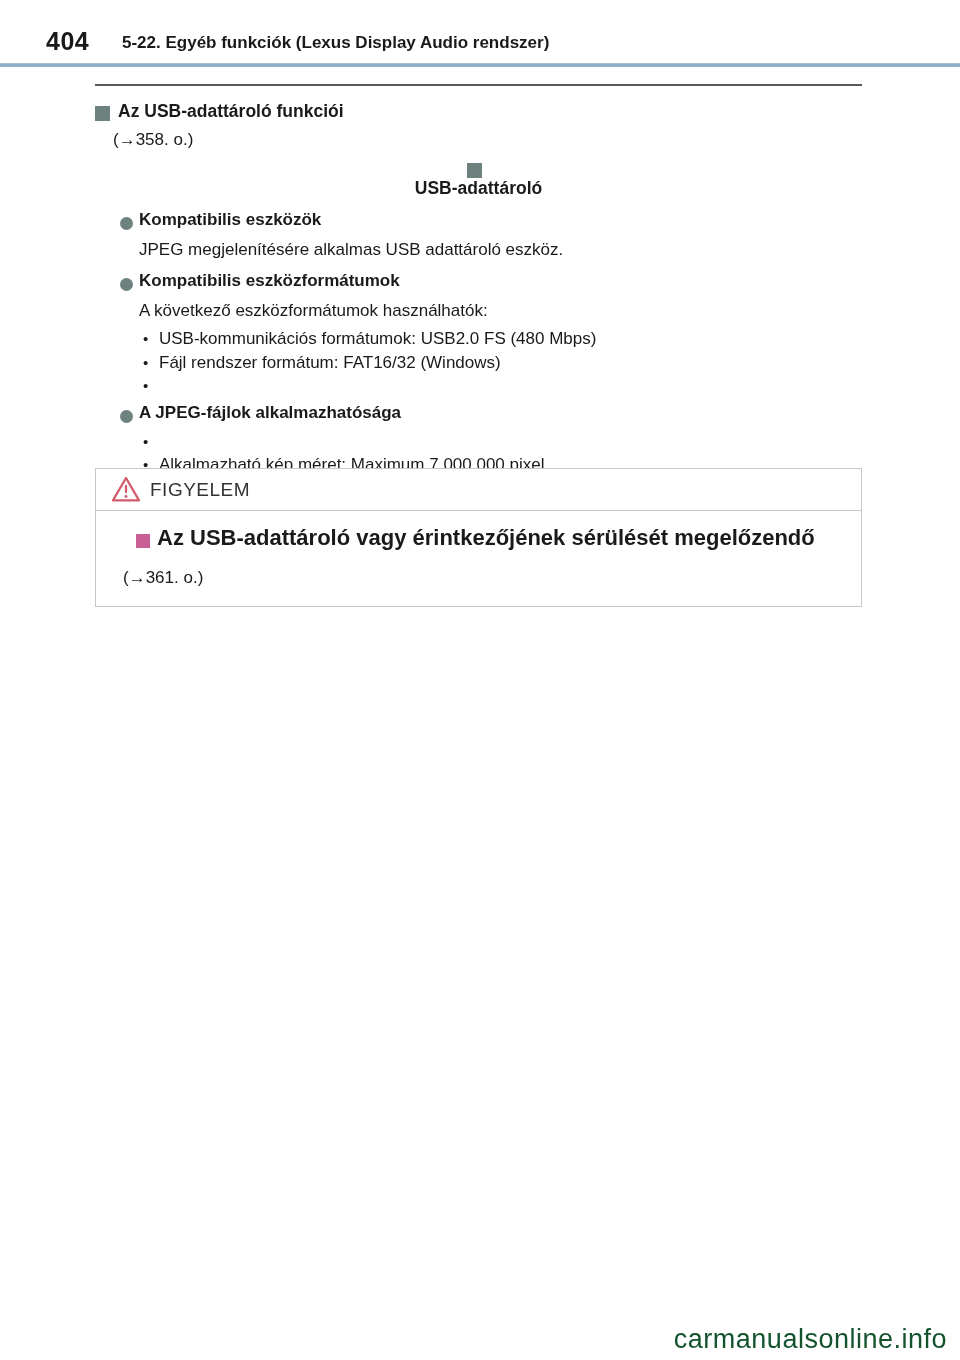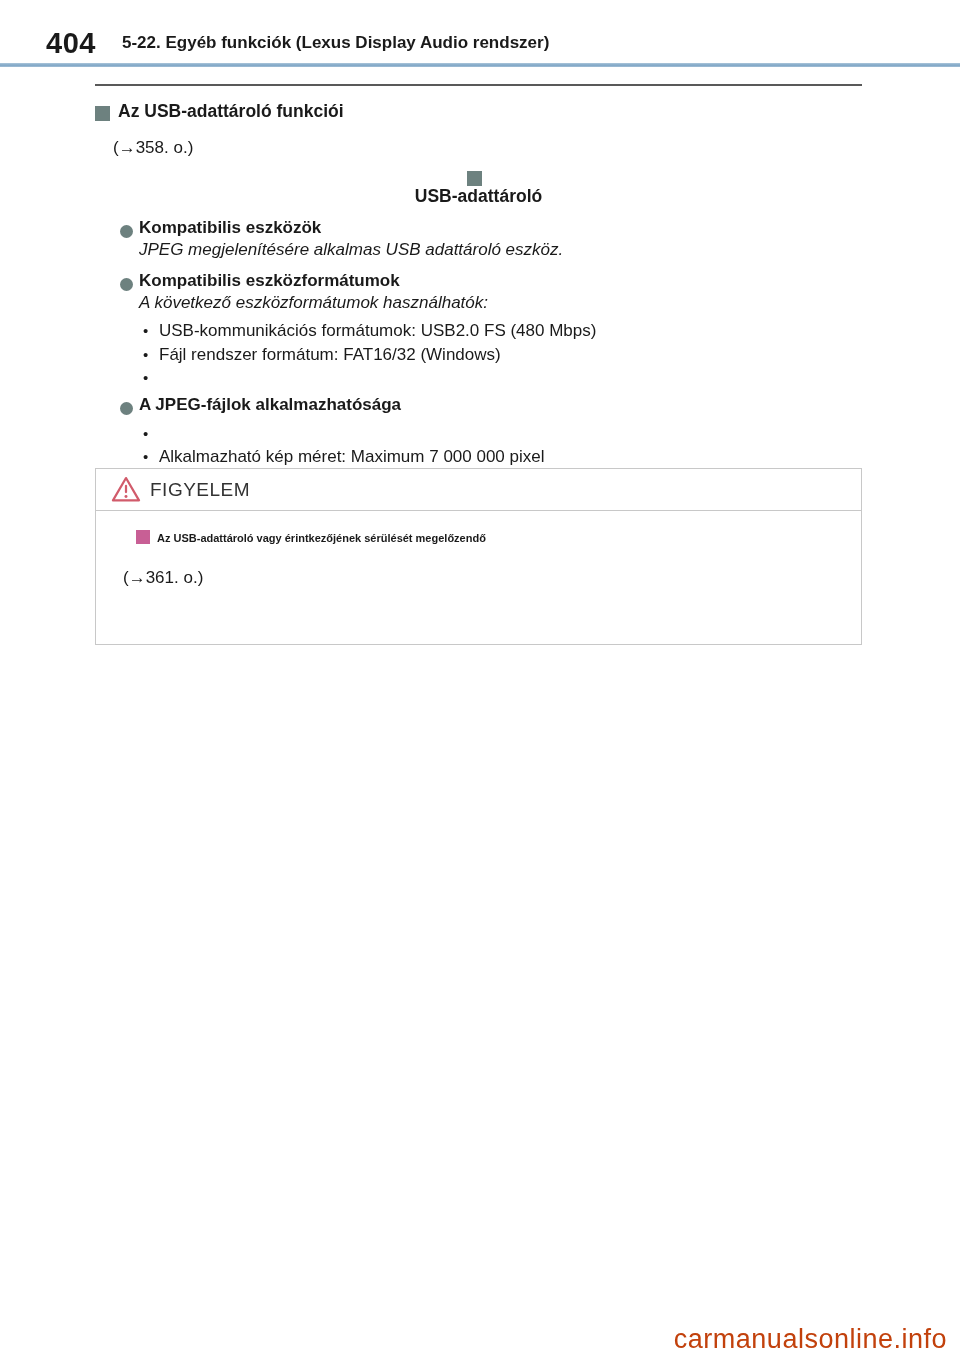--- a/index.html
+++ b/index.html
@@ -9,21 +9,21 @@
     font-family:"Liberation Sans", sans-serif;
     color:#1a1a1a;
     position:relative;
     overflow:hidden;
   }
   .page { position:absolute; inset:0; }
 
   
   .page-number {
     position:absolute; left:46px; top:27px;
-    font-size:29px; font-weight:bold; letter-spacing:0.5px;
+    font-size:25px; font-weight:bold; letter-spacing:0.5px;
   }
   .header-title {
     position:absolute; left:122px; top:33px;
     font-size:17px; font-weight:bold;
   }
   .blue-rule {
     position:absolute; left:0; top:63px; width:960px; height:4px;
     background:linear-gradient(to bottom,#adc6db 0%,#7ea6c6 55%,#a4bfd6 100%);
   }
 
@@ -35,74 +35,74 @@
 
   .sec-heading {
     display:flex; align-items:center;
     font-size:17.5px; font-weight:bold; line-height:21px;
   }
   .sec-heading .sq {
     width:15px; height:15px; margin:3px 8px 0 0; flex:none;
   }
   .sec1 { margin-top:15px; }
   .ref-line {
-    font-size:17px; line-height:21px; margin:15px 0 0 18px;
+    font-size:17px; line-height:21px; margin:7px 0 0 18px;
   }
   .sec2 { margin-top:10px;flex-direction:column; }
 
   .circle-item {
     display:flex; align-items:flex-end;
     font-size:17px; font-weight:bold; line-height:21px;
     margin:10px 0 0 25px;
   }
   .circle-item .ci {
     width:13px; height:13px; border-radius:50%; margin:4px 6px 0 0; flex:none;
   }
   .item-line {
-    font-size:17px; line-height:21px; margin:1px 0 0 44px;font-style:italic;
+    font-size:17px; line-height:21px; margin:9px 0 0 44px;
   }
   .dot-list { margin:6px 0 0 48px; }
   .dot-row {
     display:flex; align-items:flex-start;
     font-size:17px; line-height:23.5px;
   }
   .dot-row .dot {
     width:16px; flex:none; font-size:15px;
   }
 
   
   .caution-box {
-    position:absolute; left:95px; top:468px; width:767px; height:177px;
+    position:absolute; left:95px; top:468px; width:767px; height:139px;
     border:1px solid #c8c8c8; background:#ffffff;
   }
   .caution-header {
     height:42px; border-bottom:1px solid #c8c8c8;
     display:flex; align-items:center; padding-left:15px;
   }
   .caution-header .warn-icon { width:30px; height:27px; flex:none; }
   .caution-label {
     margin-left:9px; font-size:19px; font-weight:normal;
     letter-spacing:0.5px; color:#333333;
   }
   .caution-body { padding:17px 14px 0 12px; }
   .note-heading {
-    display:flex; align-items:flex-start;
-    font-size:11px; font-weight:bold; line-height:20px;padding-left:28px;
+    display:flex; align-items:flex-end;
+    font-size:22px; font-weight:bold; line-height:20px;padding-left:28px;
   }
   .note-heading .sq {
     width:14px; height:14px; margin:2px 7px 0 0; flex:none;
   }
   .note-ref {
     font-size:17px; line-height:21px; margin:19px 0 0 15px;
   }
 
   
   .watermark {
     position:absolute; right:13px; top:1324px;
-    font-size:27px; color:#c2410c; letter-spacing:0.5px;
+    font-size:27px; color:#14532d; letter-spacing:0.5px;
   }
 </style>
 </head>
 <body>
 
 <div class="page">
 
   <div class="page-number">404</div>
   <div class="header-title">5-22. Egyéb funkciók (Lexus Display Audio rendszer)</div>
   <div class="blue-rule"></div>

